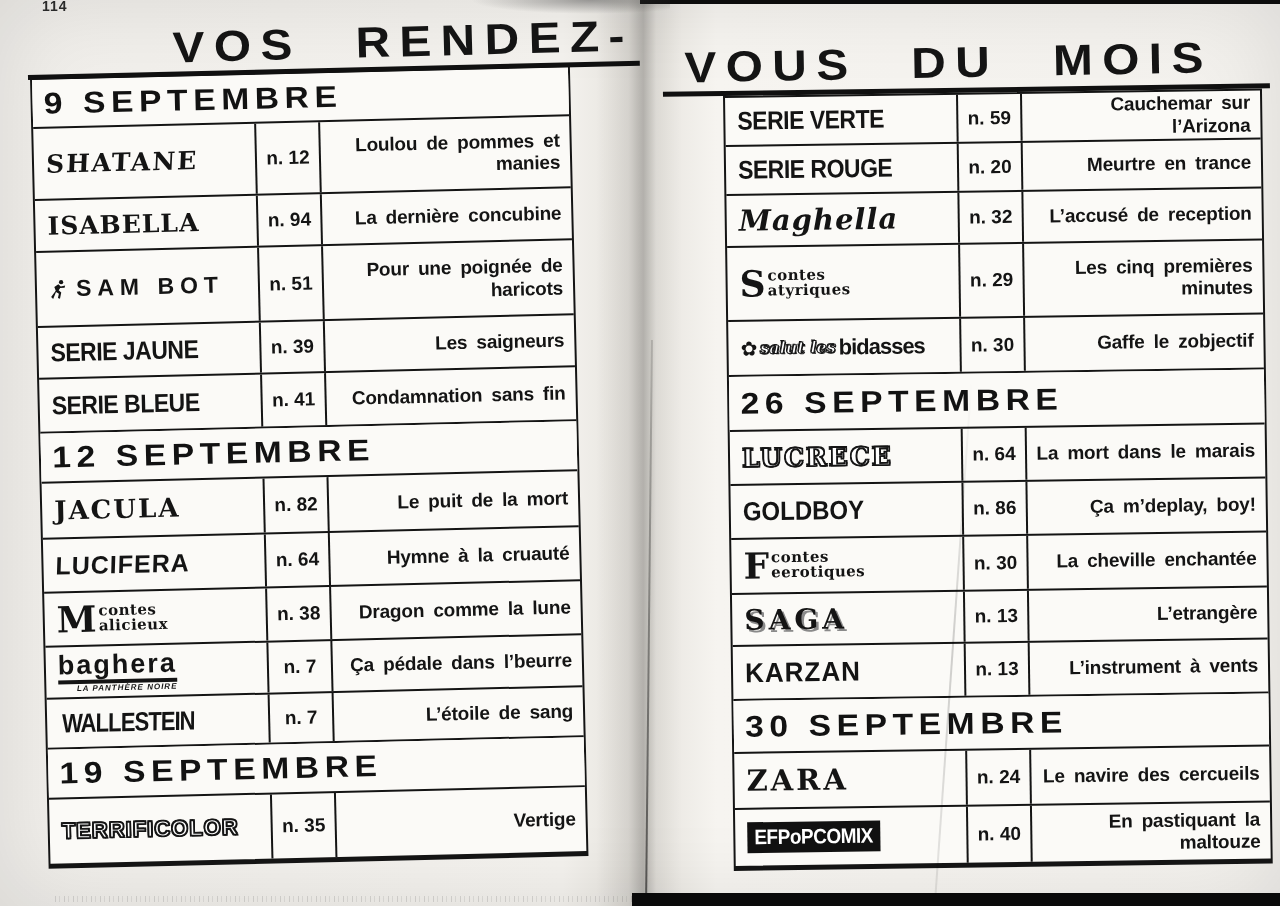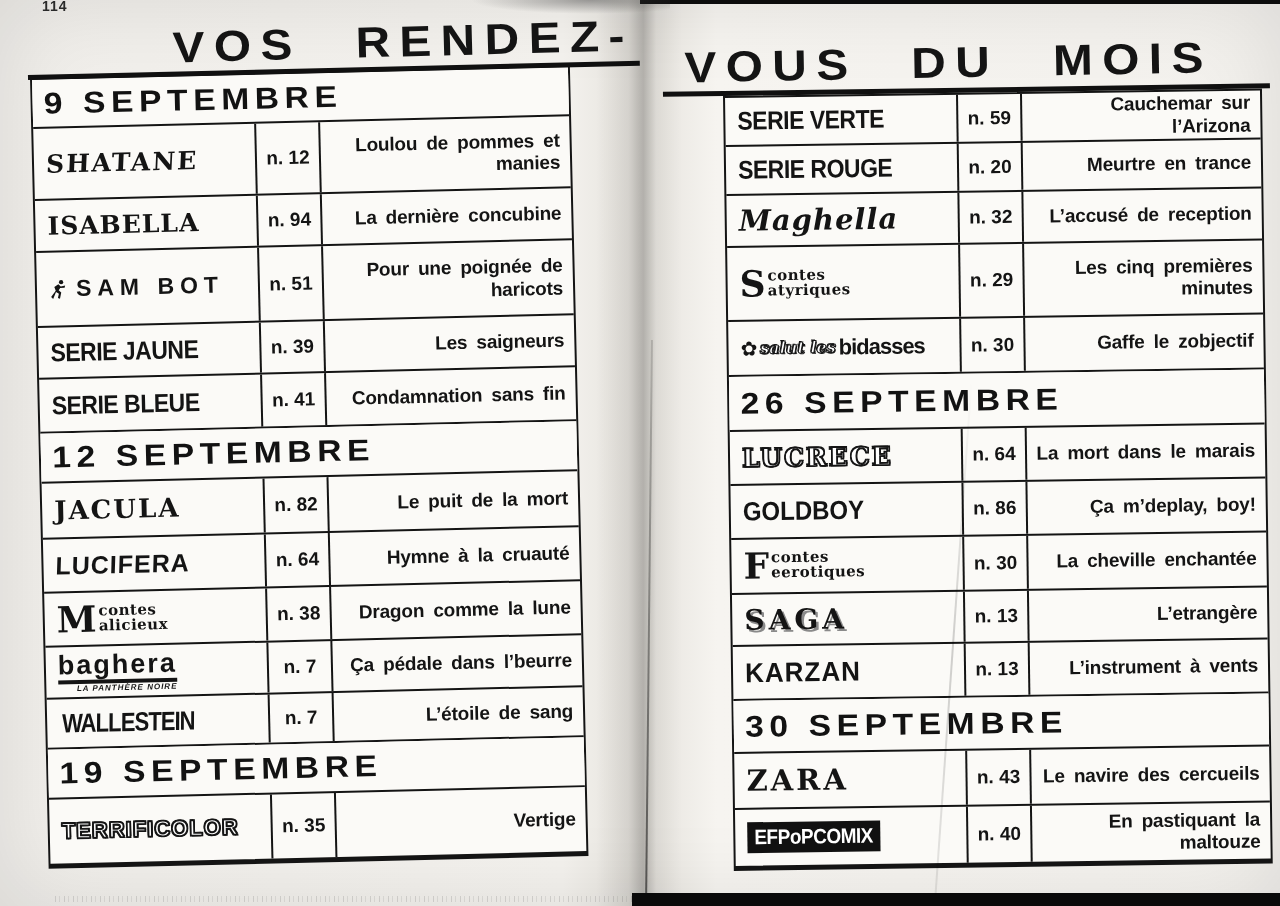--- a/index.html
+++ b/index.html
@@ -368,21 +368,21 @@
       </div>
 
       <div class="row header" style="height:51px">
         <div class="hdr">30 SEPTEMBRE</div>
       </div>
 
       <div class="row" style="height:54px">
         <div class="cell c-logo">
             <span class="lg lg-zara">ZARA</span>
           </div>
-        <div class="cell c-num">n. 43</div>
+        <div class="cell c-num">n. 24</div>
         <div class="cell c-title">Le navire des cercueils</div>
       </div>
 
       <div class="row" style="height:56px">
         <div class="cell c-logo">
             <span class="lg lg-efcomix">EFPoPCOMIX</span>
           </div>
         <div class="cell c-num">n. 40</div>
         <div class="cell c-title">En pastiquant la maltouze</div>
       </div>

